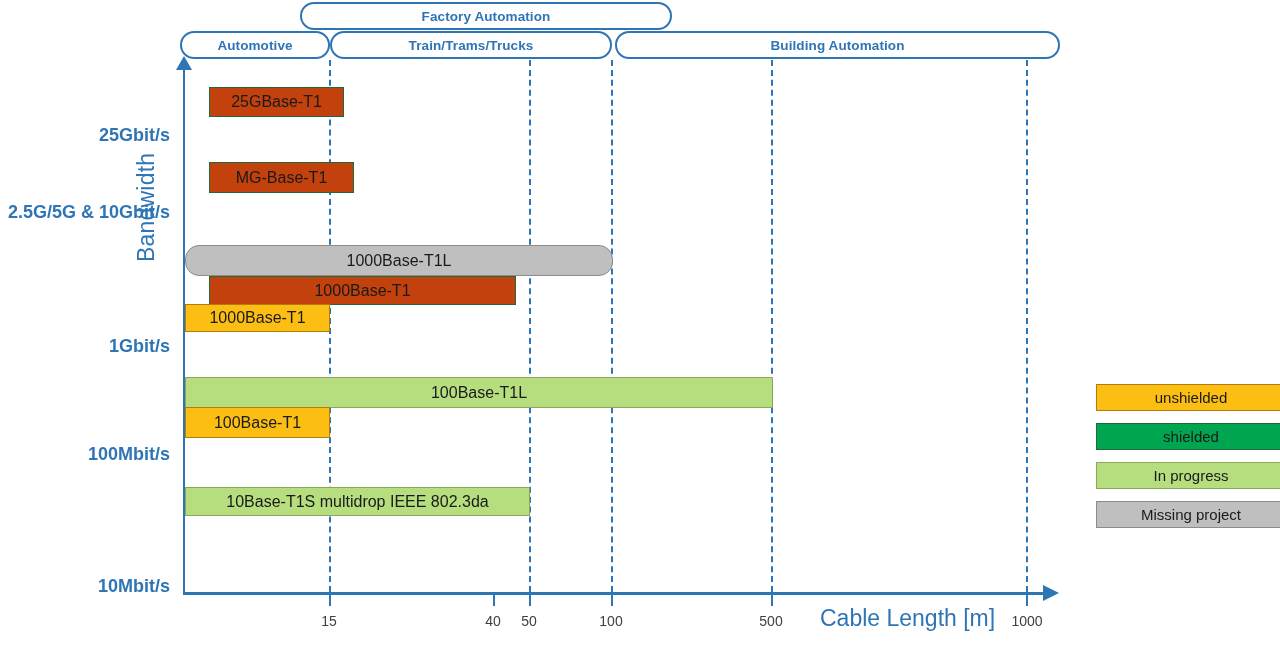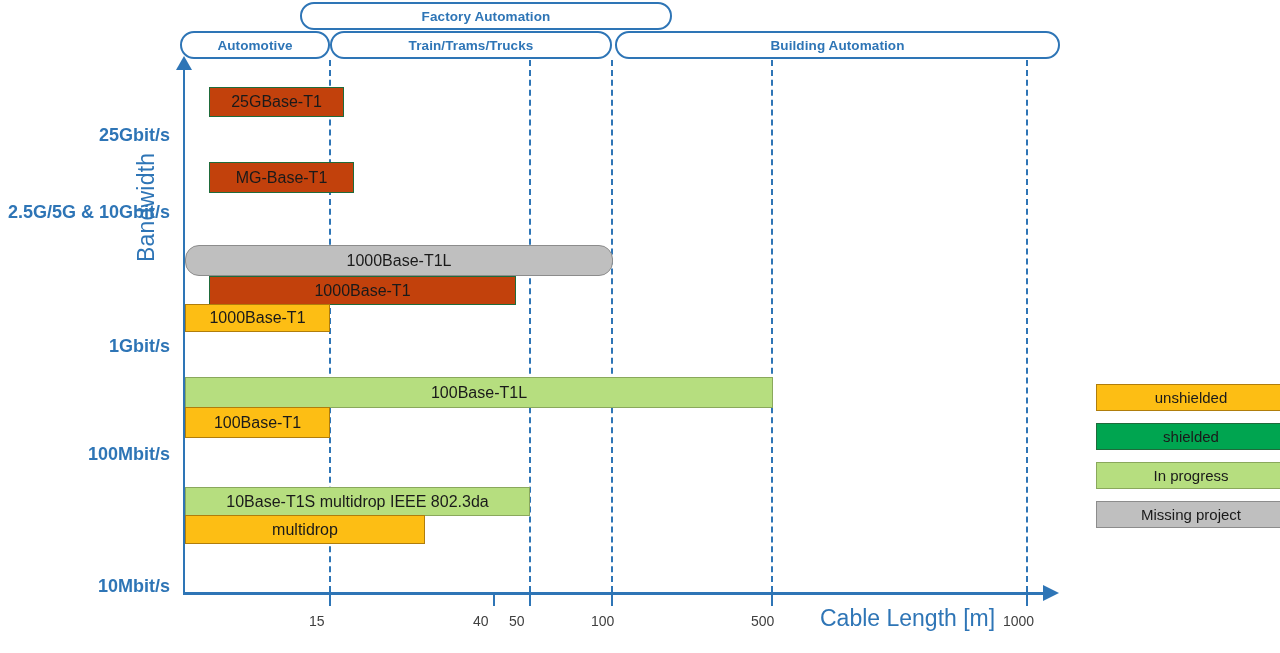--- a/index.html
+++ b/index.html
@@ -99,21 +99,21 @@
     letter-spacing:.2px;
     z-index:2;
   }
 
   
   .xtick{
     position:absolute;
     top:613px;
     color:#404040;
     font-size:14px;
-    text-align:left;
+    text-align:center;
     white-space:nowrap;
     z-index:2;
   }
   #xaxis-title{
     position:absolute;
     left:820px;top:605px;
     color:#2E75B6;
     font-size:23px;
     white-space:nowrap;
     z-index:2;
@@ -183,23 +183,20 @@
   <div class="bar inprogress" style="left:185px;top:377px;width:588px;height:31px;">
     <span>100Base-T1L</span>
   </div>
   <div class="bar unshielded" style="left:185px;top:407px;width:145px;height:31px;">
     <span>100Base-T1</span>
   </div>
 
   <div class="bar inprogress" style="left:185px;top:487px;width:345px;height:29px;">
     <span>10Base-T1S multidrop IEEE 802.3da</span>
   </div>
-  <div class="bar unshielded" style="left:185px;top:515px;width:240px;height:29px;">
-    <span>multidrop</span>
-  </div>
 
   <div class="ylabel" style="left:0px;top:93px;width:170px;">
     <span>25Gbit/s</span>
   </div>
   <div class="ylabel" style="left:0px;top:170px;width:170px;">
     <span>2.5G/5G &amp; 10Gbit/s</span>
   </div>
   <div class="ylabel" style="left:0px;top:304px;width:170px;">
     <span>1Gbit/s</span>
   </div>

